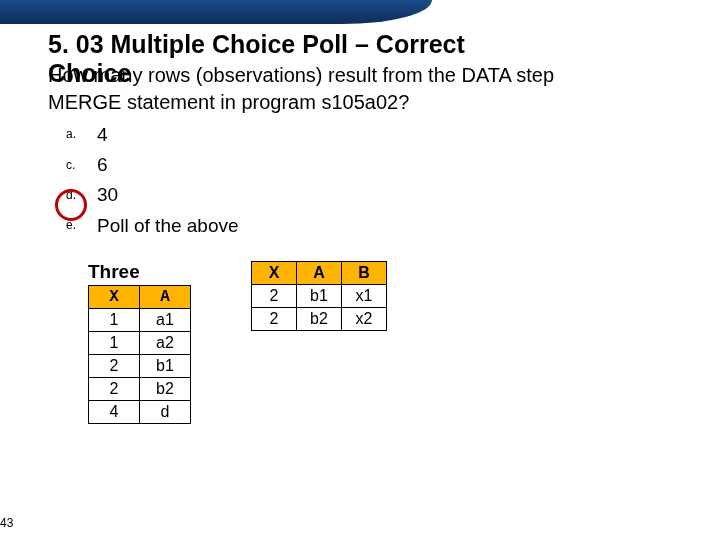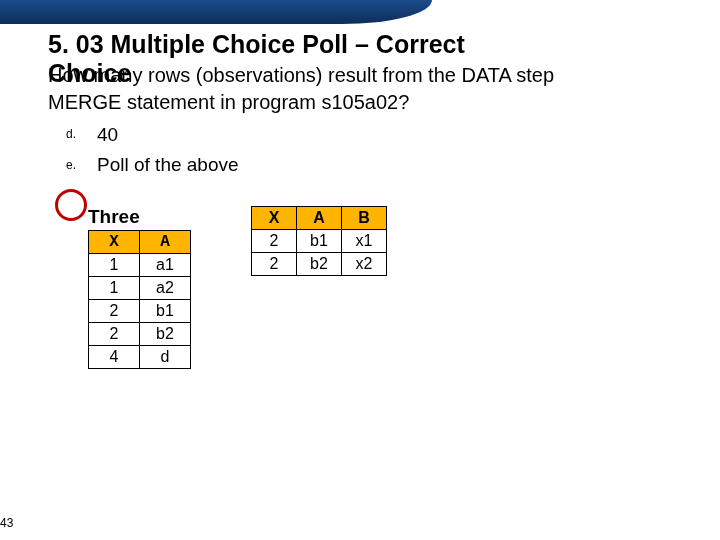--- a/index.html
+++ b/index.html
@@ -6,21 +6,21 @@
   .topbar{height:24px;background:linear-gradient(#1b4b8a 0%,#123a6e 60%,#0d2d58 100%);border-radius:0 0 90px 0/0 0 24px 0;width:60%;}
   .slide{padding:4px 48px 0 48px;position:relative;box-sizing:border-box;height:516px;}
   .titleblock{position:relative;}
   h1{font-size:25px;font-weight:bold;margin:2px 0 0 0;line-height:1.15;}
   .question{font-size:20px;line-height:1.35;margin-top:-26px;}
   ol.opts{list-style:none;padding:0 0 0 18px;margin:4px 0 0 0;}
   ol.opts li{font-size:18px;line-height:1.6;}
   ol.opts li .lbl{display:inline-block;width:26px;font-size:12px;vertical-align:middle;}
   ol.opts li .val{font-size:19px;vertical-align:middle;}
   .circle{position:absolute;width:26px;height:26px;border:3px solid #c00000;border-radius:50%;left:55px;top:165px;}
-  .tables{display:flex;gap:60px;margin-top:26px;padding-left:40px;}
+  .tables{display:flex;gap:60px;margin-top:20px;padding-left:40px;}
   .tblgrp{}
   .tblname{font-size:19px;font-weight:bold;margin-bottom:2px;}
   table.data{border-collapse:collapse;}
   table.data th,table.data td{border:1px solid #000;text-align:center;font-size:16px;line-height:1.25;padding:1px 0;}
   table.data th{background:#ffb400;color:#000;font-weight:bold;}
   .two th,.two td{width:50px;}
   .three th,.three td{width:44px;}
   .mono th{font-family:"Courier New",monospace;}
   .pagenum{position:absolute;left:0;bottom:10px;font-size:12px;}
 </style>
@@ -37,22 +37,30 @@
       <span>Choice</span>
     </h1>
     <div class="question">
       <span>How many rows (observations) result from the DATA step</span><br>
       <span>MERGE statement in program s105a02?</span>
     </div>
   </div>
 
   <ol class="opts">
     <li>
+      <span class="lbl">a.</span>
+      <span class="val">4</span>
+    </li>
+    <li>
+      <span class="lbl">c.</span>
+      <span class="val">6</span>
+    </li>
+    <li>
       <span class="lbl">d.</span>
-      <span class="val">40</span>
+      <span class="val">30</span>
     </li>
     <li>
       <span class="lbl">e.</span>
       <span class="val">Poll of the above</span>
     </li>
   </ol>
 
   <div class="circle"></div>
 
   <div class="tables">

